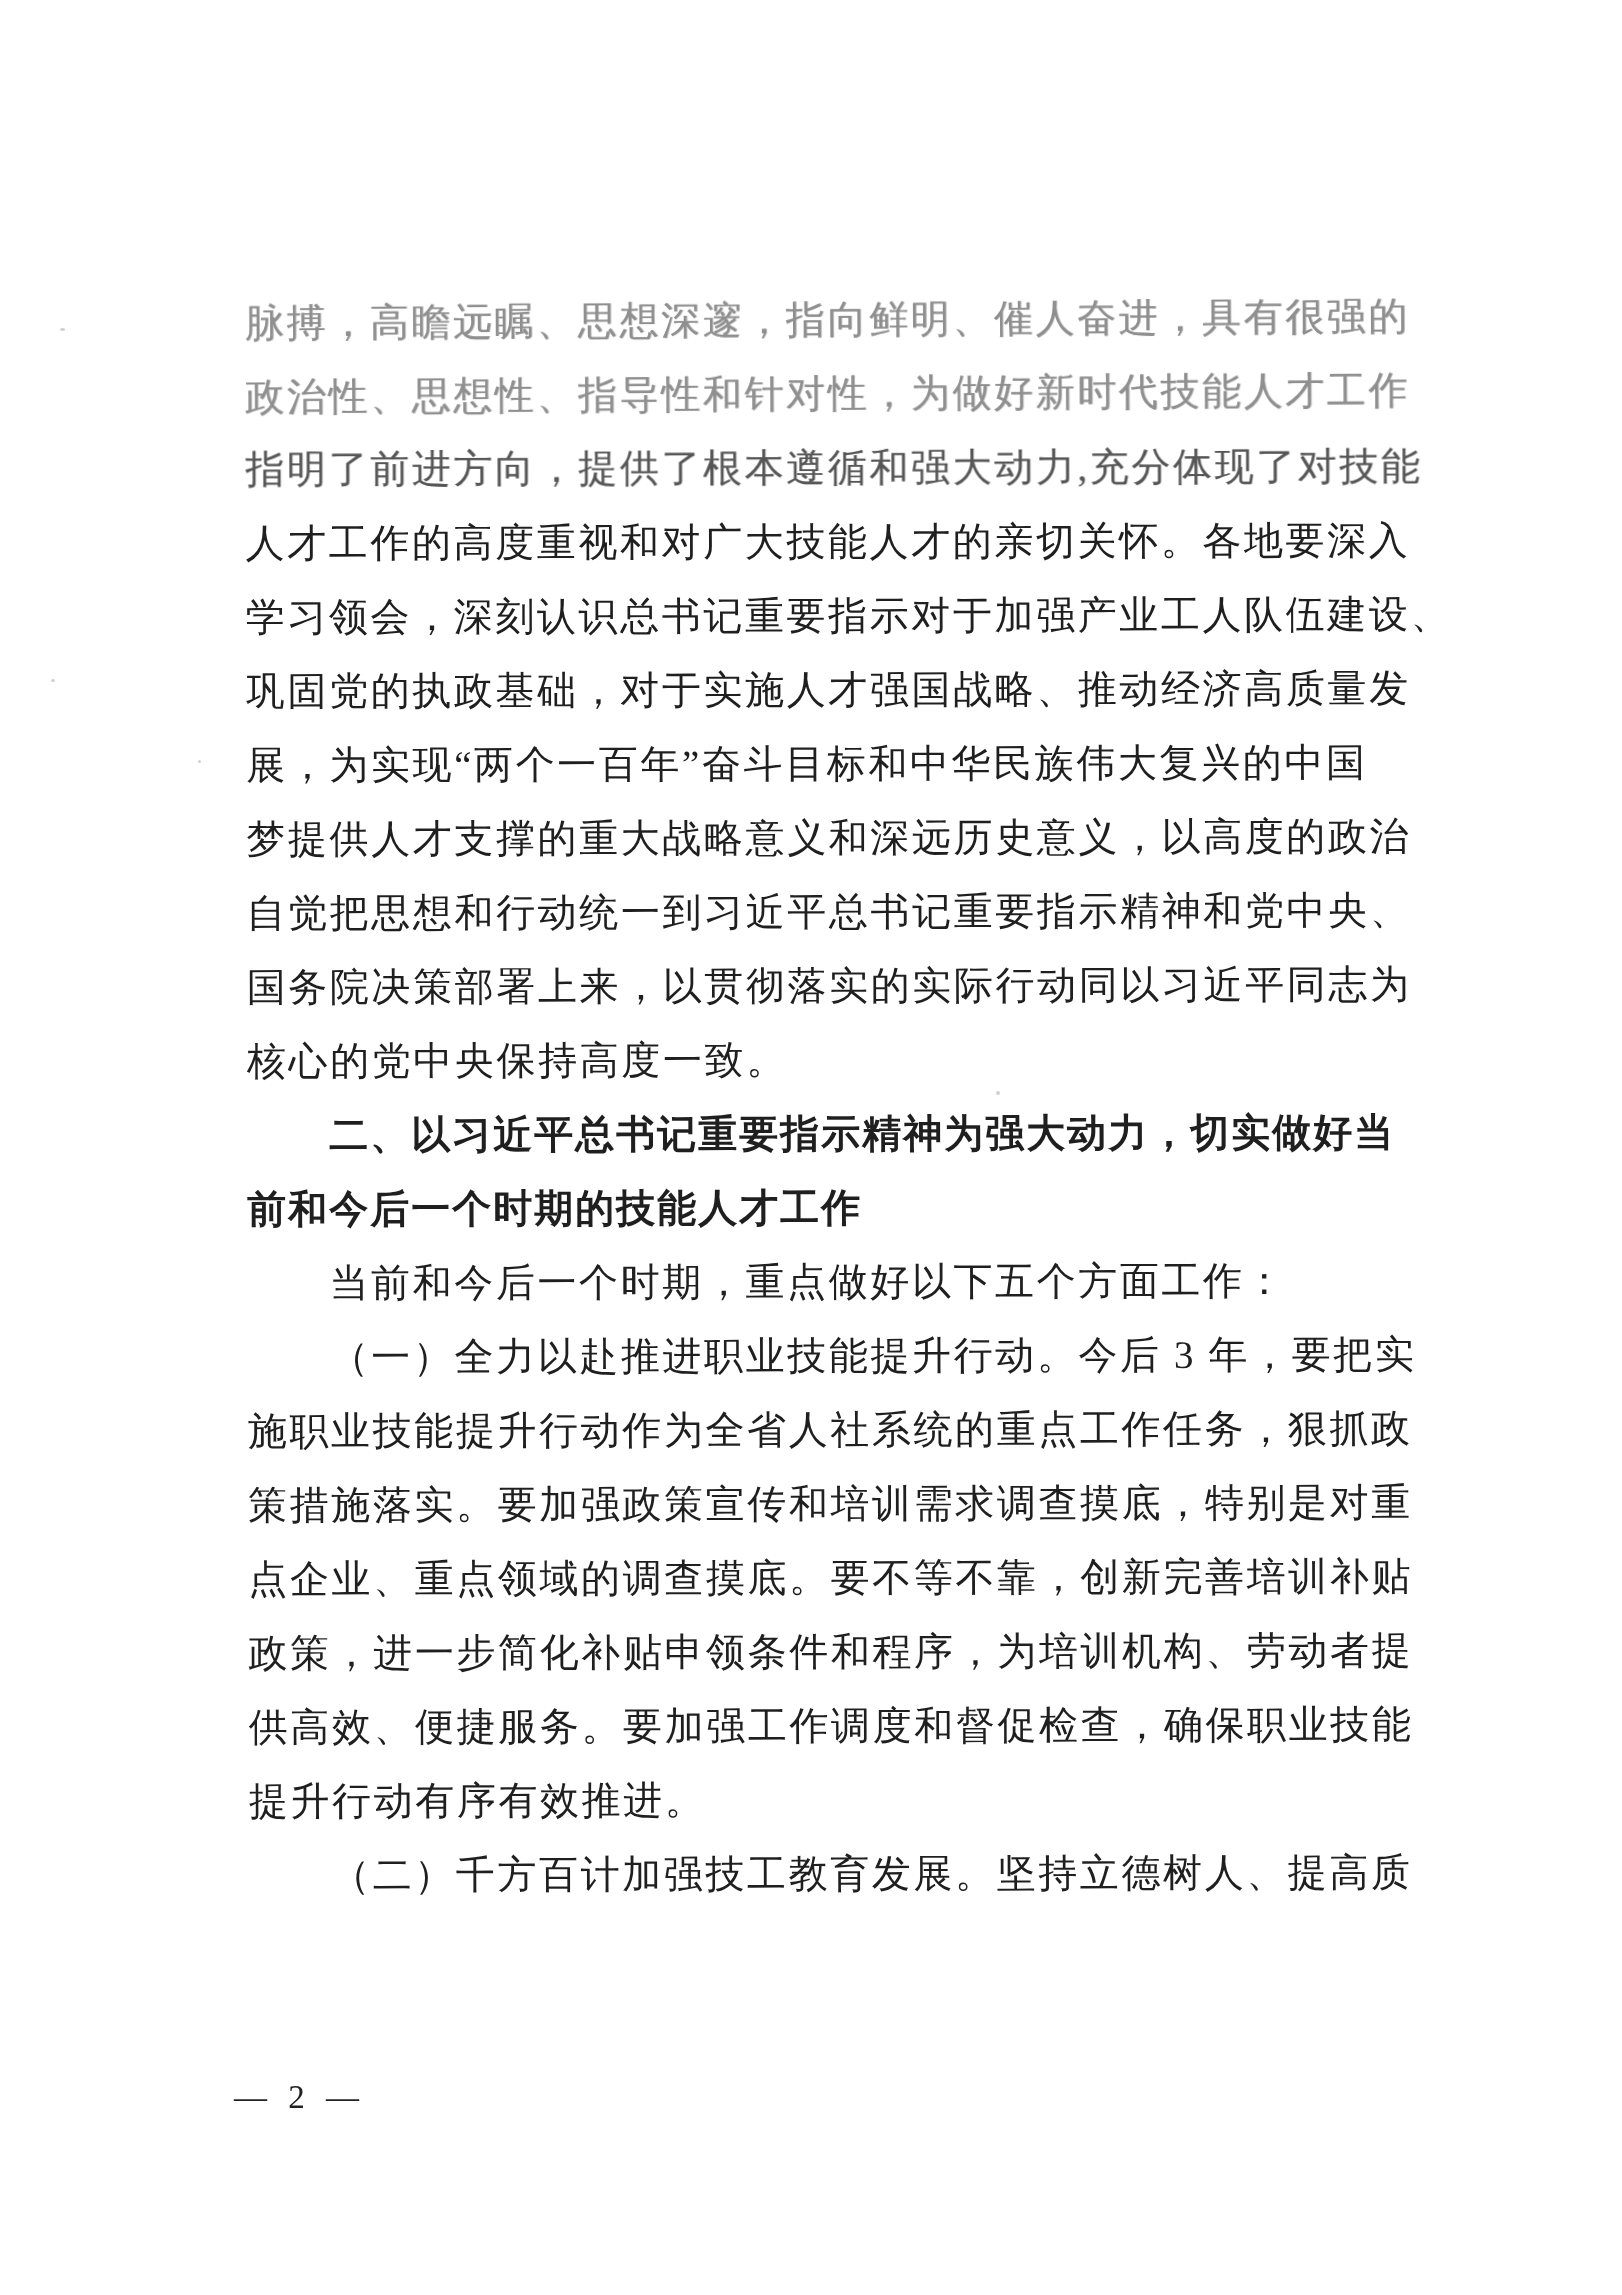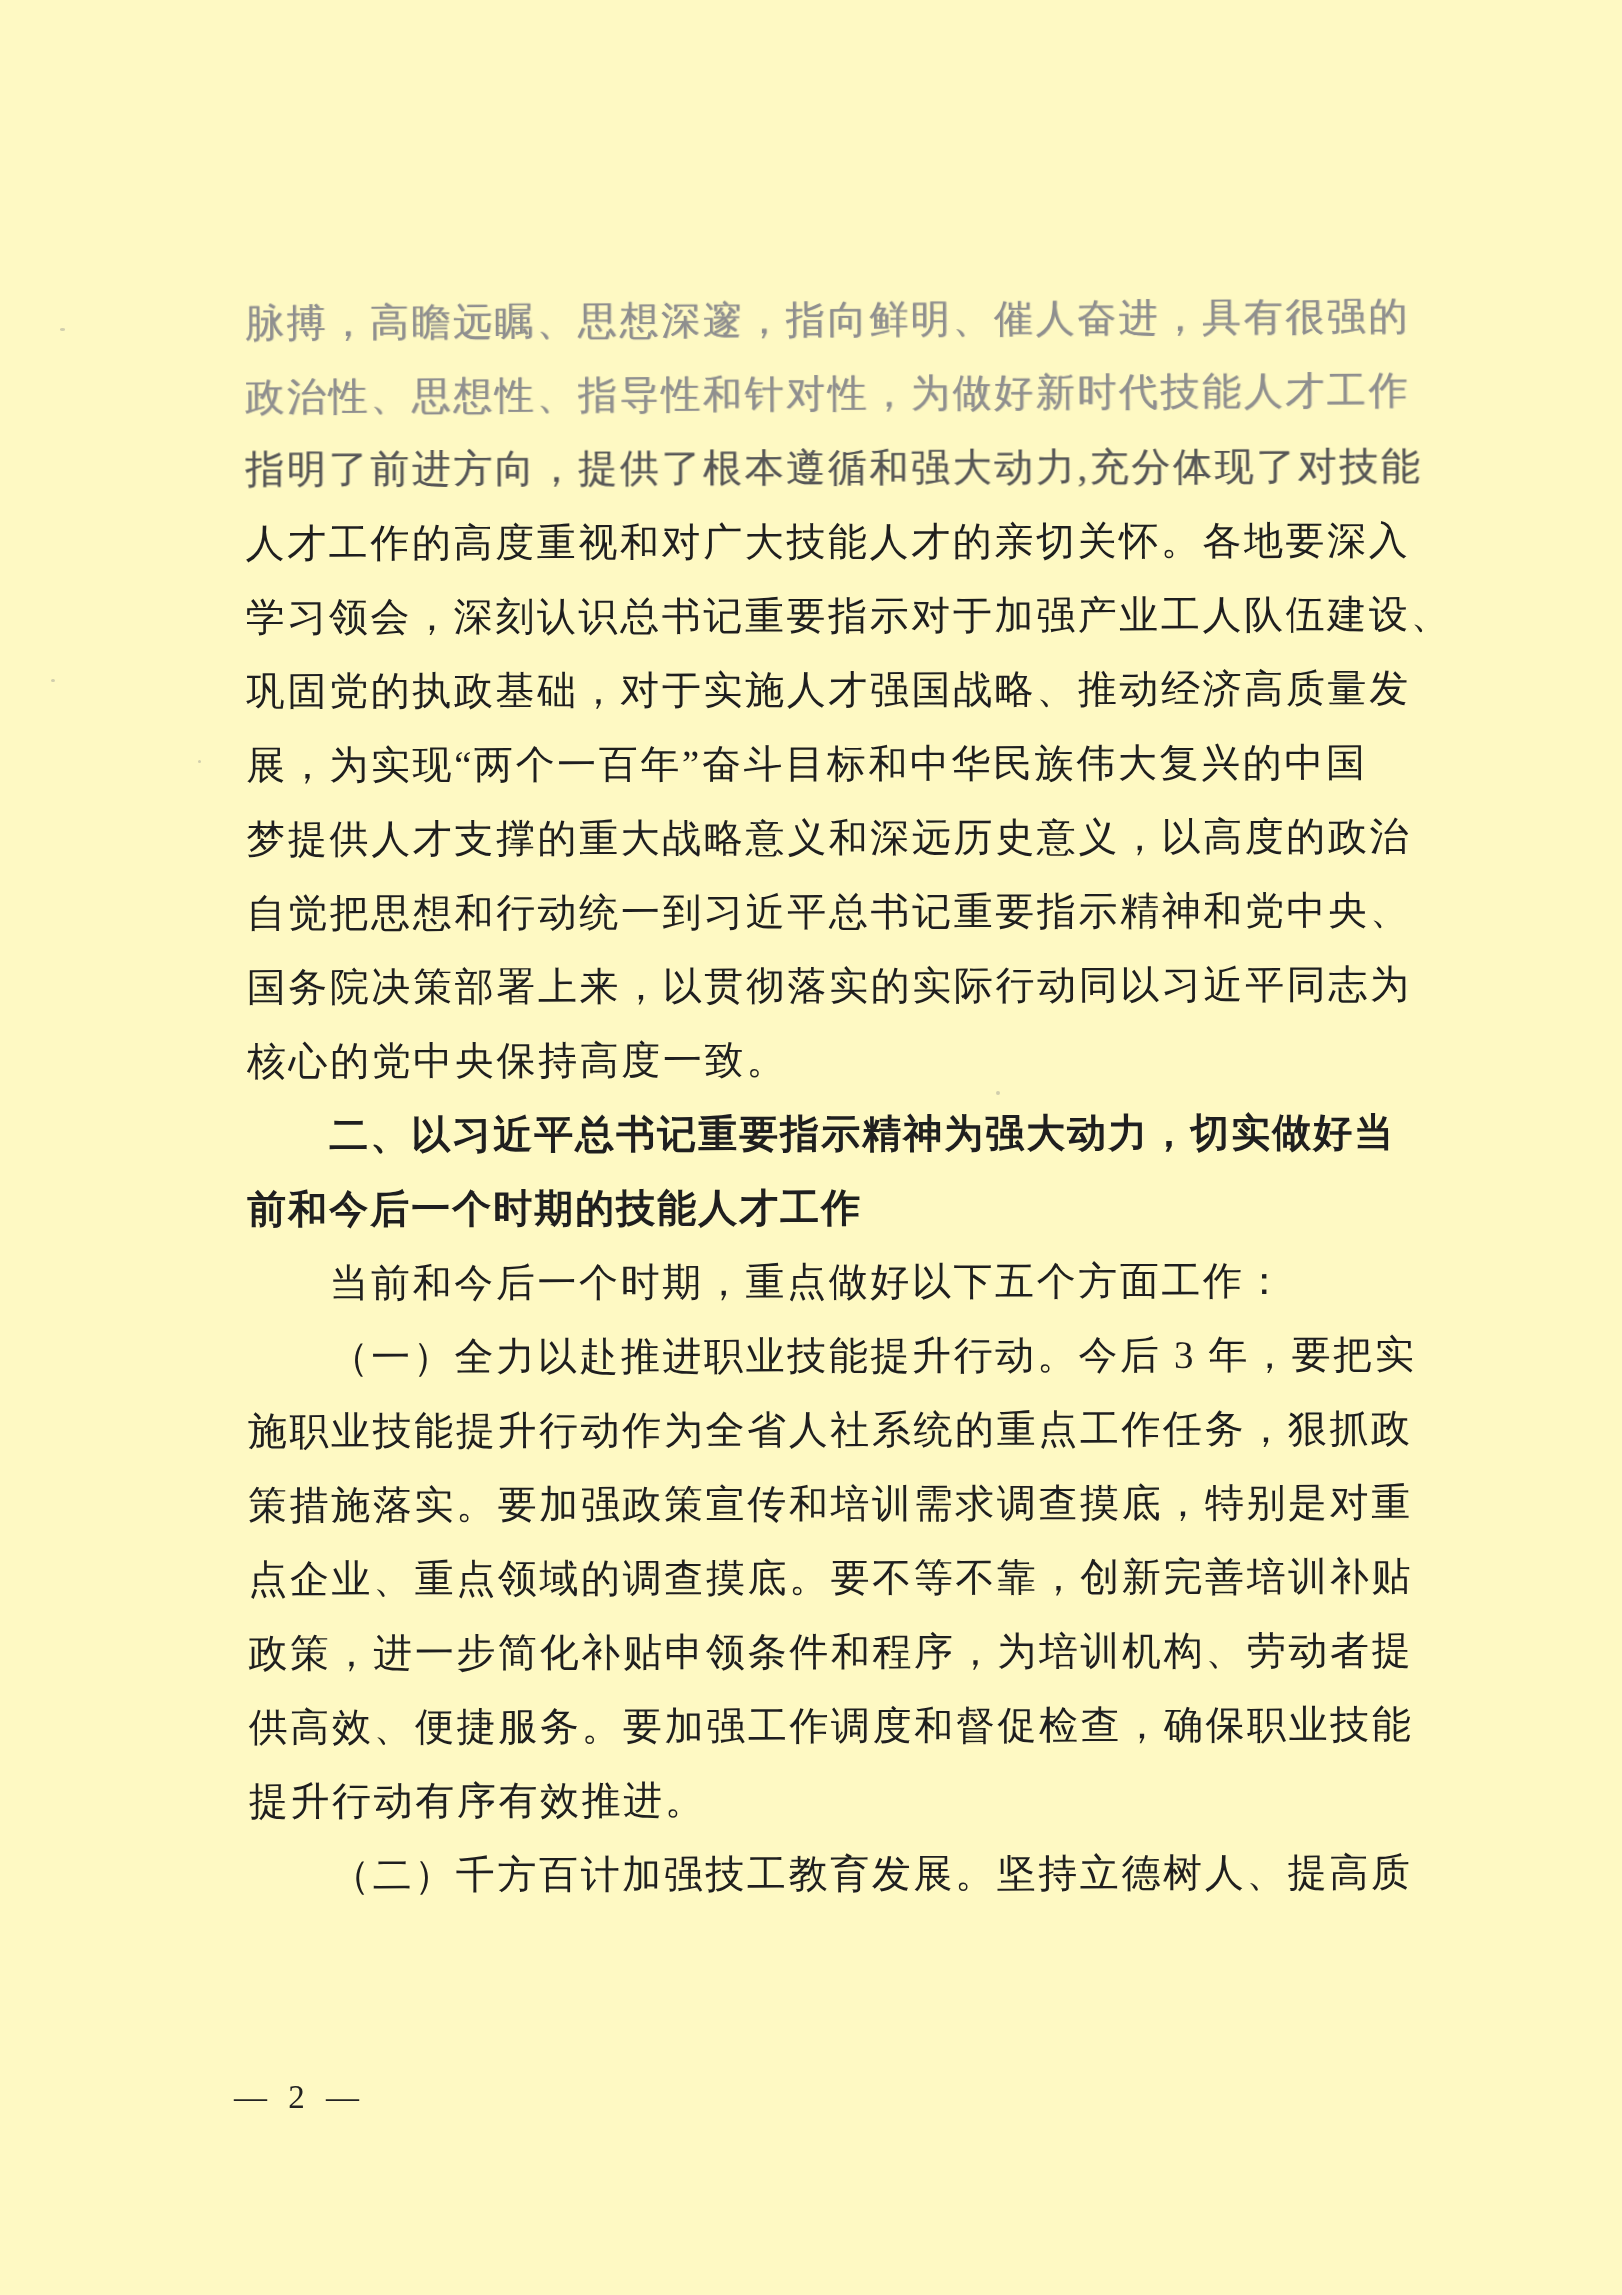--- a/index.html
+++ b/index.html
@@ -4,21 +4,21 @@
 <style>
   html, body {
     margin: 0;
     padding: 0;
     background: #e8e8e8;
   }
   .page {
     position: relative;
     width: 1622px;
     height: 2295px;
-    background: #fef9c3;
+    background: #ffffff;
     overflow: hidden;
     font-family: "Liberation Serif", serif;
   }
   .text-block {
     position: absolute;
     left: 247px;
     top: 283px;
     width: 1159px;
     transform: rotate(-0.15deg);
   }

